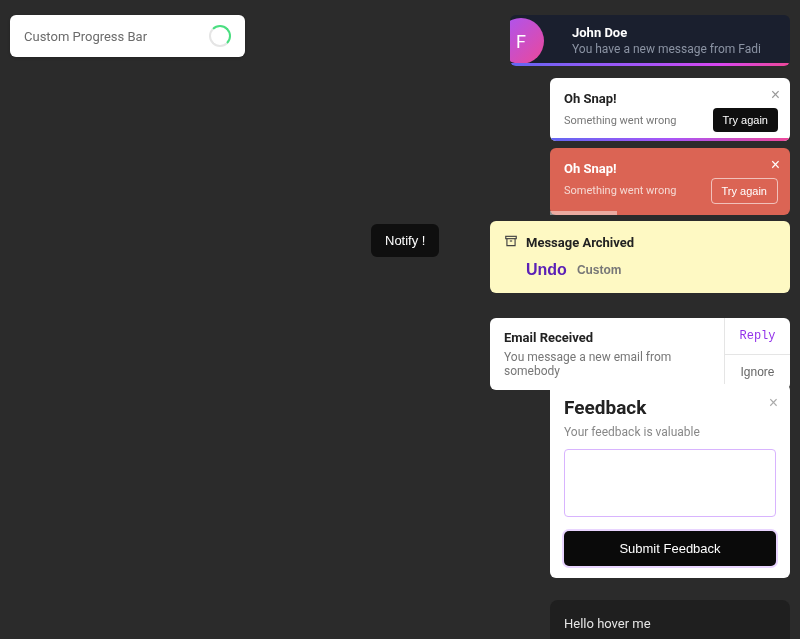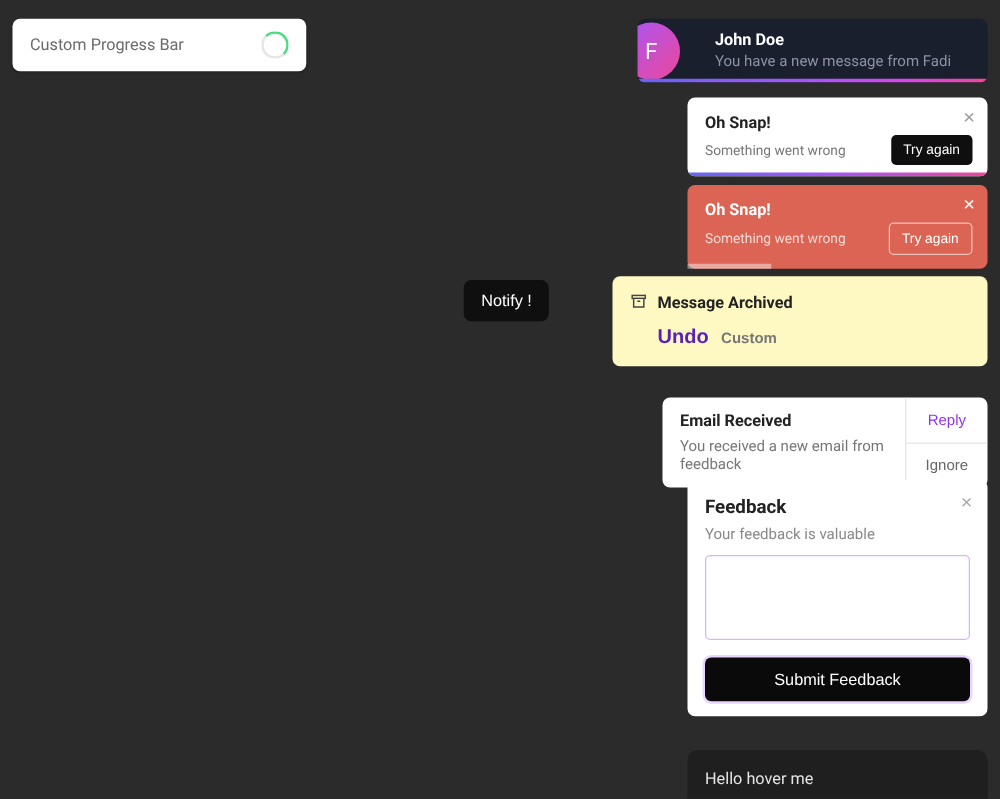--- a/index.html
+++ b/index.html
@@ -144,41 +144,41 @@
     }
     .arch-head { display: flex; align-items: center; gap: 8px; }
     .archive-icon svg { width: 14px; height: 14px; }
     .arch-title { font-weight: 700; font-size: 13px; color: #222; }
     .arch-sub { color: #777; font-size: 12px; margin-top: 6px; margin-left: 22px; }
     .arch-actions { margin-top: 9px; margin-left: 22px; display: flex; gap: 10px; }
     .undo-link { color: #5b21b6; font-weight: 700; font-size: 16px; cursor: pointer; background: none; border: none; }
     .dismiss-link { color: #777; font-weight: 700; font-size: 12px; cursor: pointer; background: none; border: none; }
 
     
-    .card5 { top: 318px; width: 260px; }
+    .card5 { top: 318px; width: 300px; }
     .email-card {
       background: #fff; border-radius: 6px; display: flex; position: relative; overflow: hidden;
     }
     .email-left { flex: 1; padding: 12px 14px; }
     .email-title { font-weight: 700; font-size: 13px; color: #222; }
     .email-sub { color: #777; font-size: 12px; margin-top: 5px; }
     .email-right { width: 66px; display: flex; flex-direction: column; border-left: 1px solid #e5e5e5; }
     .email-action {
       flex: 1; display: flex; align-items: center; justify-content: center;
       font-size: 12px; cursor: pointer; background: none; border: none;
     }
-    .email-action.reply { color: #9333ea; border-bottom: 1px solid #e5e5e5; }
+    .email-action.reply { color: #9333ea; border-bottom: 1px solid #e5e5e5; font-family: Liberation Mono, monospace; }
     .email-action.ignore { color: #666; }
 
     
     .card6 { top: 384px; width: 240px; }
     .fb-card {
       background: #fff; border-radius: 6px; padding: 12px 14px; position: relative;
     }
-    .fb-title { font-weight: 700; font-size: 15px; color: #222; }
+    .fb-title { font-weight: 700; font-size: 19px; color: #222; }
     .fb-sub { color: #888; font-size: 12px; margin-top: 6px; }
     .fb-textarea {
       margin-top: 10px; width: 100%; height: 68px;
       border: 1px solid #d8b4fe; border-radius: 4px; resize: none;
       padding: 6px; font-family: inherit; font-size: 12px;
     }
     .fb-submit {
       margin-top: 10px; width: 100%;
       background: #0a0a0a; color: #fff; font-size: 13px;
       padding: 10px 0; border-radius: 5px; border: none; cursor: pointer;
@@ -248,21 +248,21 @@
       <button class="undo-link">Undo</button>
       <button class="dismiss-link">Custom</button>
     </div>
   </div>
 </div>
 
 <div class="col card5">
   <div class="email-card">
     <div class="email-left">
       <div class="email-title">Email Received</div>
-      <div class="email-sub">You received a new email from feedback</div>
+      <div class="email-sub">You message a new email from somebody</div>
     </div>
     <div class="email-right">
       <button class="email-action reply">Reply</button>
       <button class="email-action ignore">Ignore</button>
     </div>
   </div>
 </div>
 
 <div class="col card6">
   <div class="fb-card">

